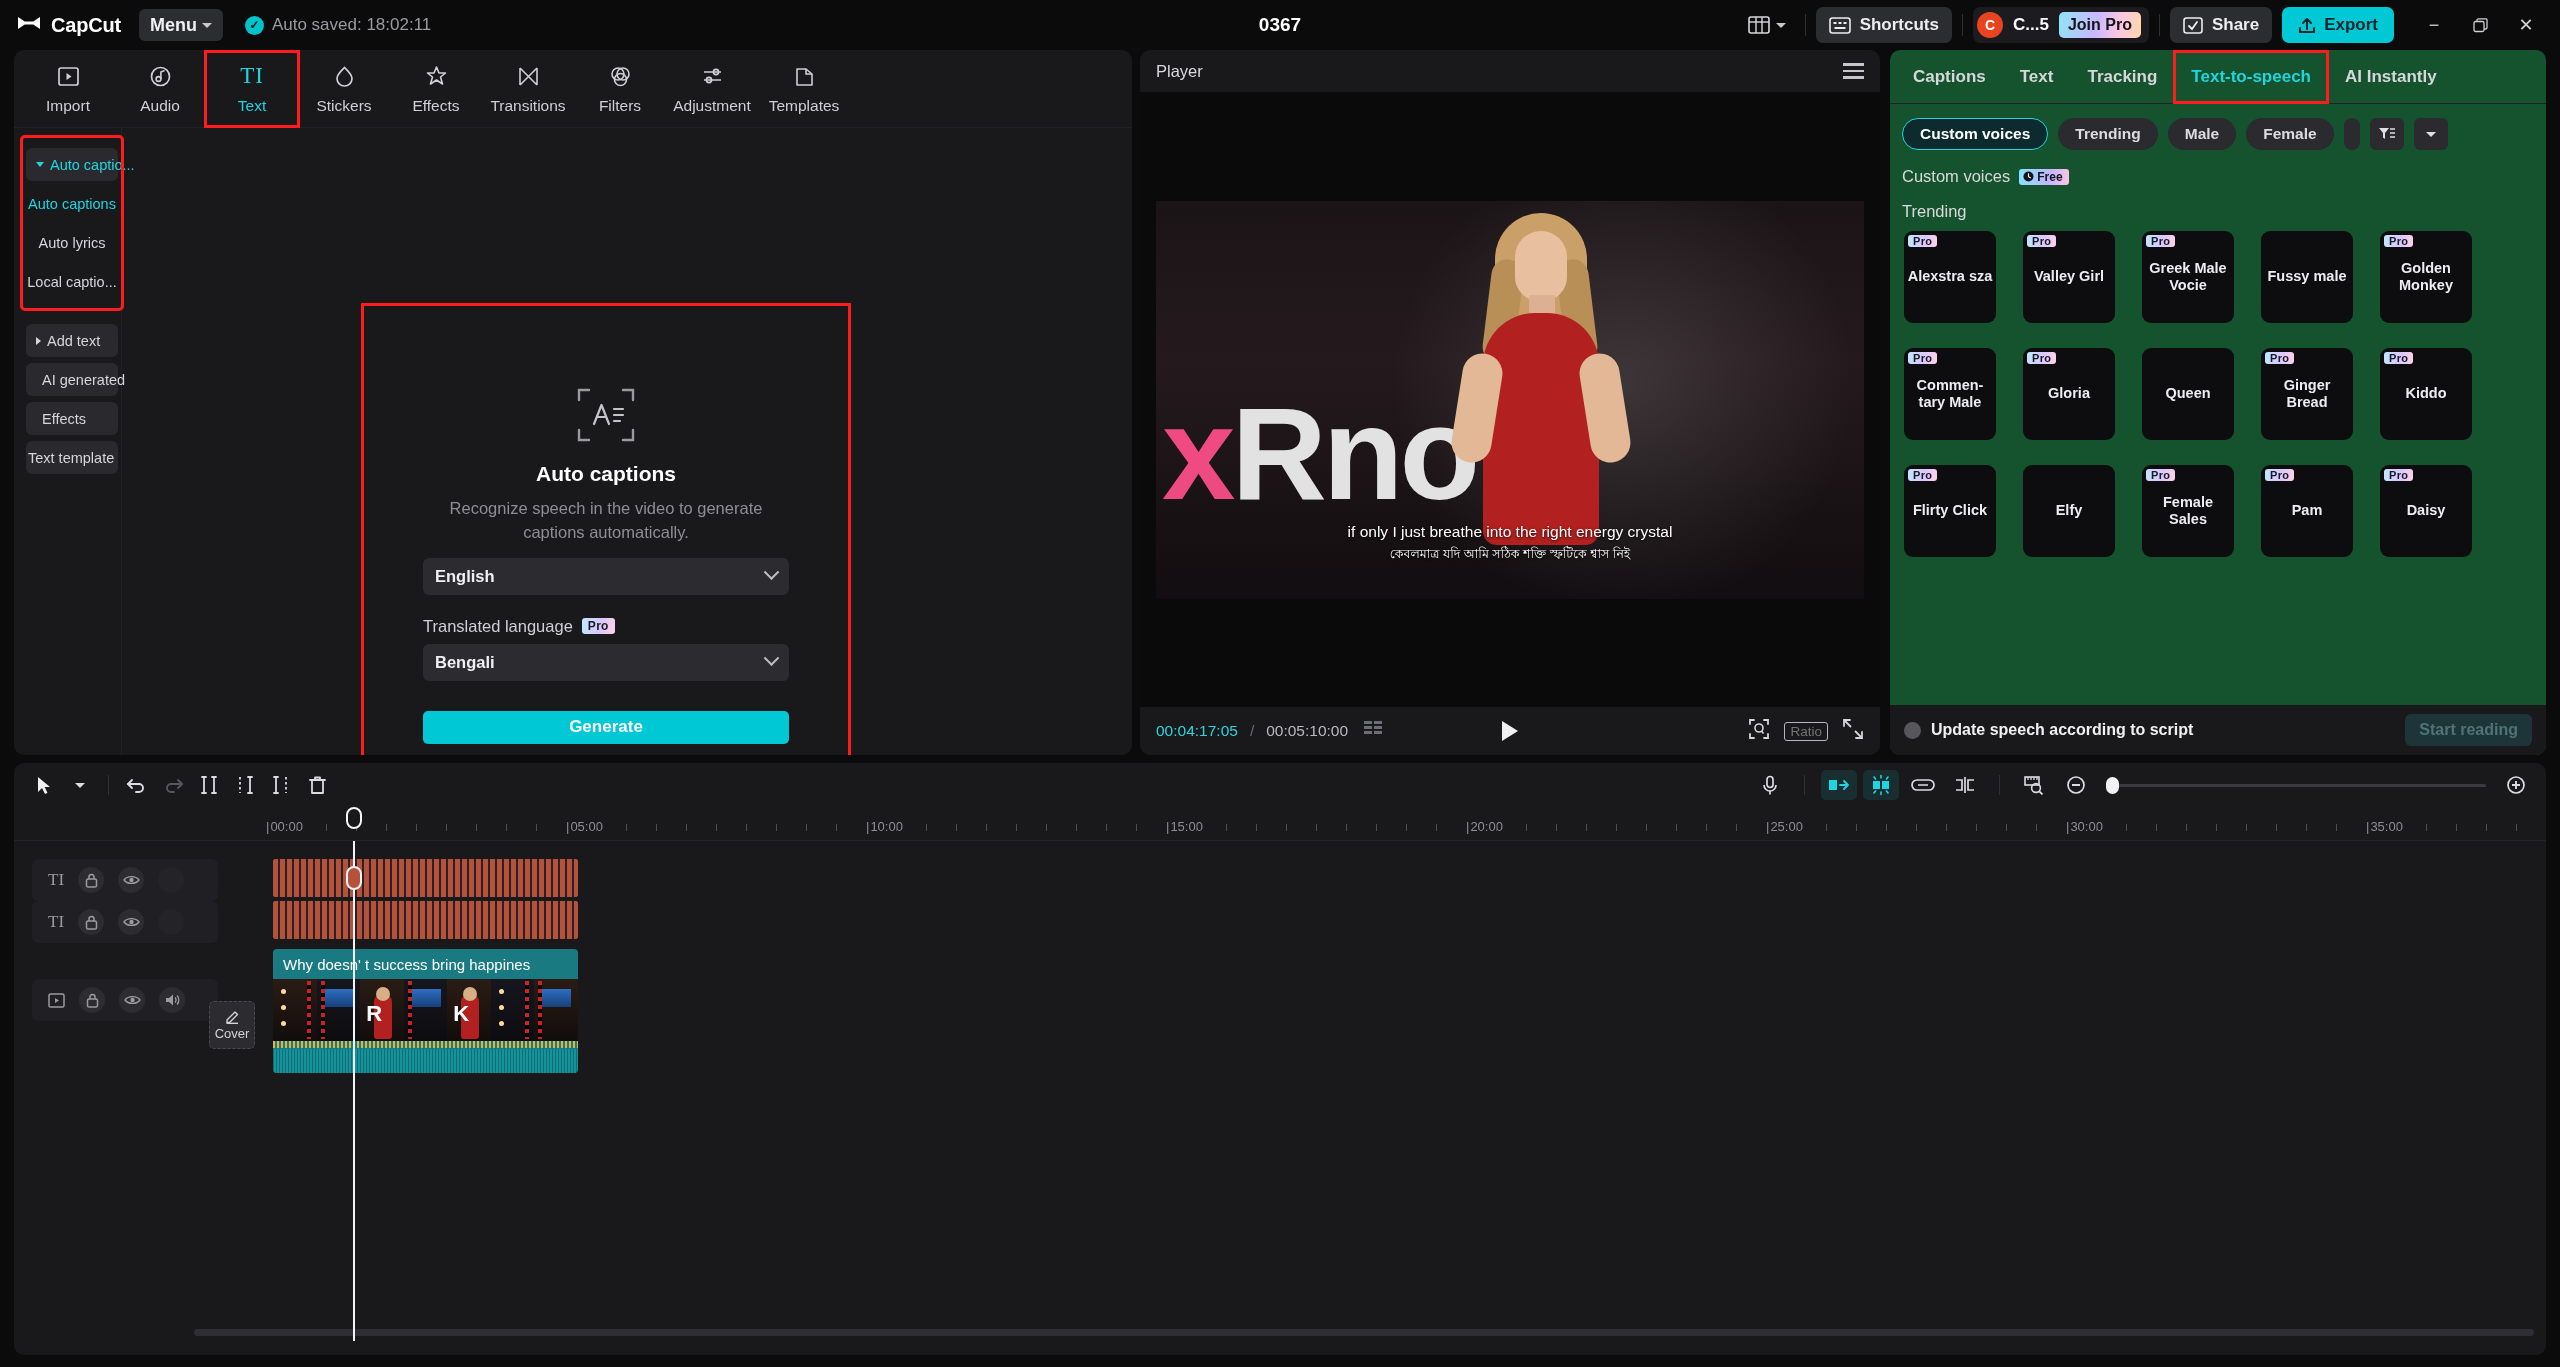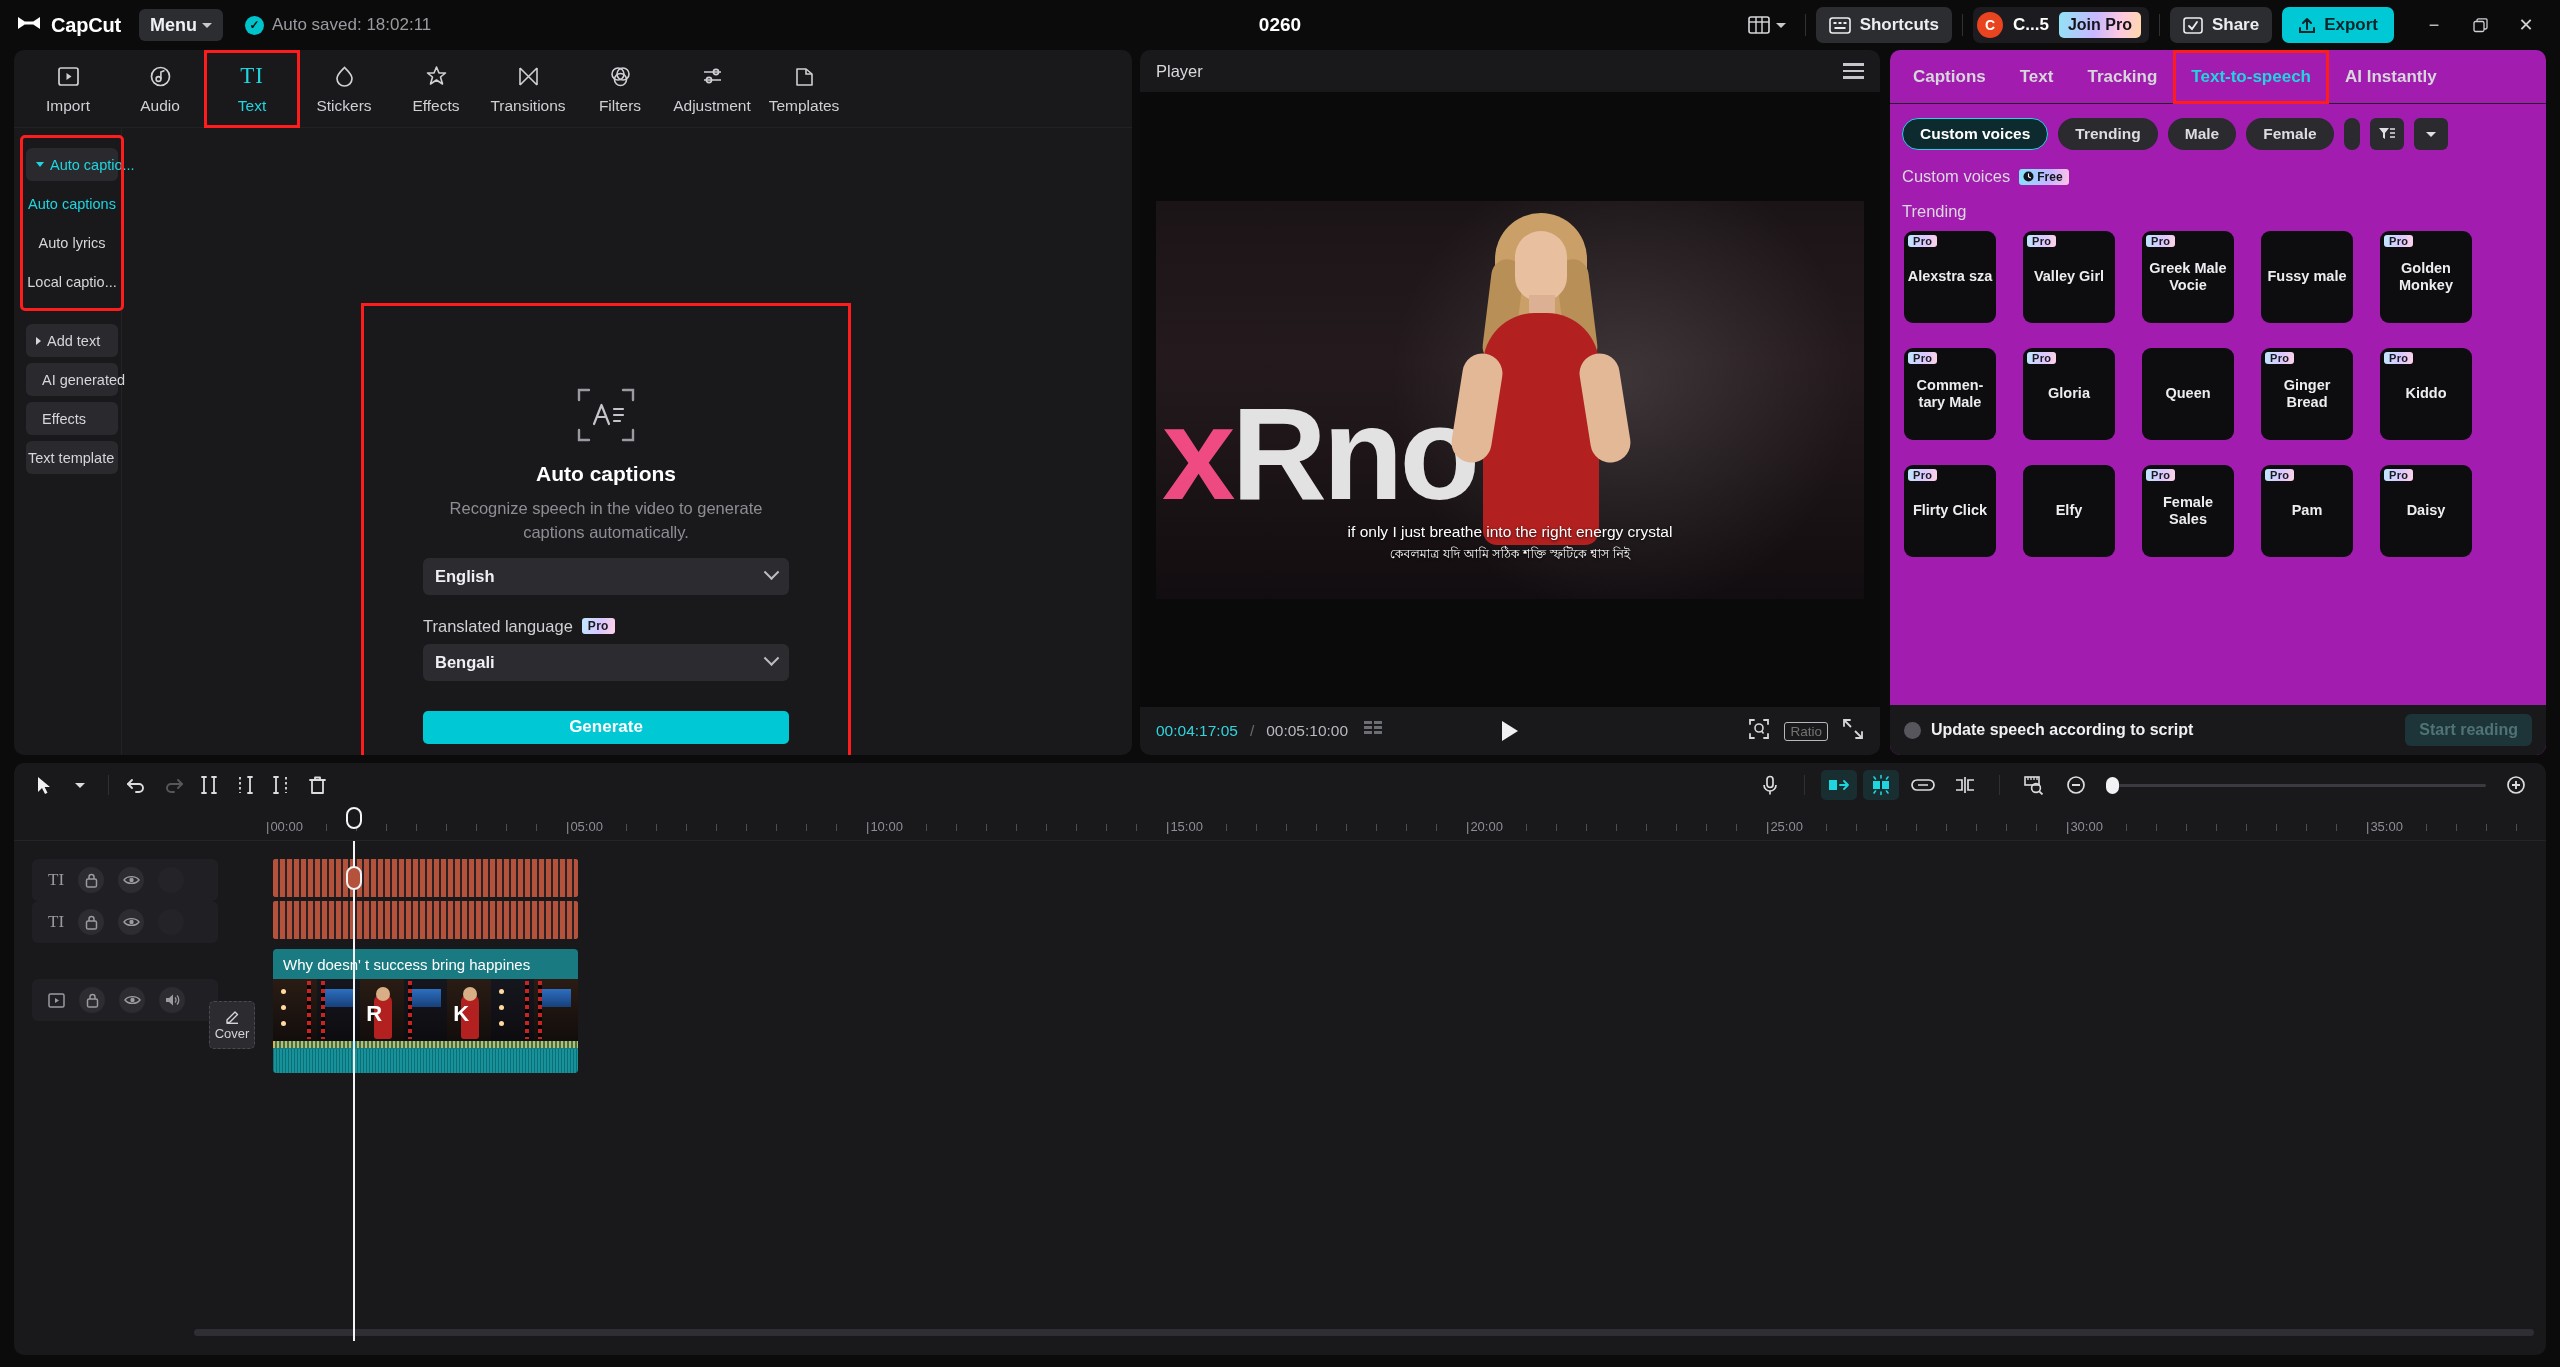--- a/index.html
+++ b/index.html
@@ -187,21 +187,21 @@
   .ratio-btn { border: 1.6px solid #b6b6bc; border-radius: 3px; padding: 1px 5px;
                font-size: 13.5px; color: #737373; cursor: pointer; }
   .play-tri { width: 0; height: 0; border-top: 10px solid transparent;
               border-bottom: 10px solid transparent; border-left: 16px solid #f0f0f3; cursor: pointer; }
   .play-wrap { position: absolute; left: 50%; transform: translateX(-50%);
                display: flex; align-items: center; }
 
   
   .rightpanel {
     position: absolute; left: 1890px; top: 50px; width: 656px; height: 705px;
-    background: #a21caf; border-radius: 10px; overflow: hidden;
+    background: #14532d; border-radius: 10px; overflow: hidden;
   }
   .rp-tabs { height: 54px; display: flex; align-items: center; gap: 0; padding: 0 6px;
              border-bottom: 1px solid #222226; }
   .rp-tab { padding: 0 17px; height: 52px; display: flex; align-items: center;
             font-size: 17px; font-weight: 700; color: #d6d6db; cursor: pointer; }
   .rp-tab.active { color: #1fd5e0; }
   .rp-tab.boxed { outline: 3px solid #ff1c1c; outline-offset: -2px; }
   .chips { display: flex; align-items: center; gap: 10px; padding: 14px 12px 8px 12px; }
   .chip { height: 32px; padding: 0 17px; border-radius: 16px; background: #2a2a2f;
           display: flex; align-items: center; font-size: 15.5px; font-weight: 700;
@@ -325,21 +325,21 @@
       <span class="brand-name">CapCut</span>
     </div>
     <div class="menu-btn">
       <span>Menu</span>
       <span class="caret-d"></span>
     </div>
     <div class="autosave">
       <span class="check-badge">✓</span>
       <span>Auto saved: 18:02:11</span>
     </div>
-    <div class="proj-title">0260</div>
+    <div class="proj-title">0367</div>
 
     <div class="tb-right">
       <div class="tb-icon-btn">
         <svg width="22" height="18" viewBox="0 0 22 18">
           <rect x="1" y="1" width="20" height="16" rx="2" fill="none" stroke="#d8d8dc" stroke-width="1.6"></rect>
           <line x1="8" y1="1" x2="8" y2="17" stroke="#d8d8dc" stroke-width="1.4"></line>
           <line x1="14" y1="1" x2="14" y2="17" stroke="#d8d8dc" stroke-width="1.4"></line>
           <line x1="1" y1="6" x2="21" y2="6" stroke="#d8d8dc" stroke-width="1.4"></line>
         </svg>
         <span class="caret-d"></span>

